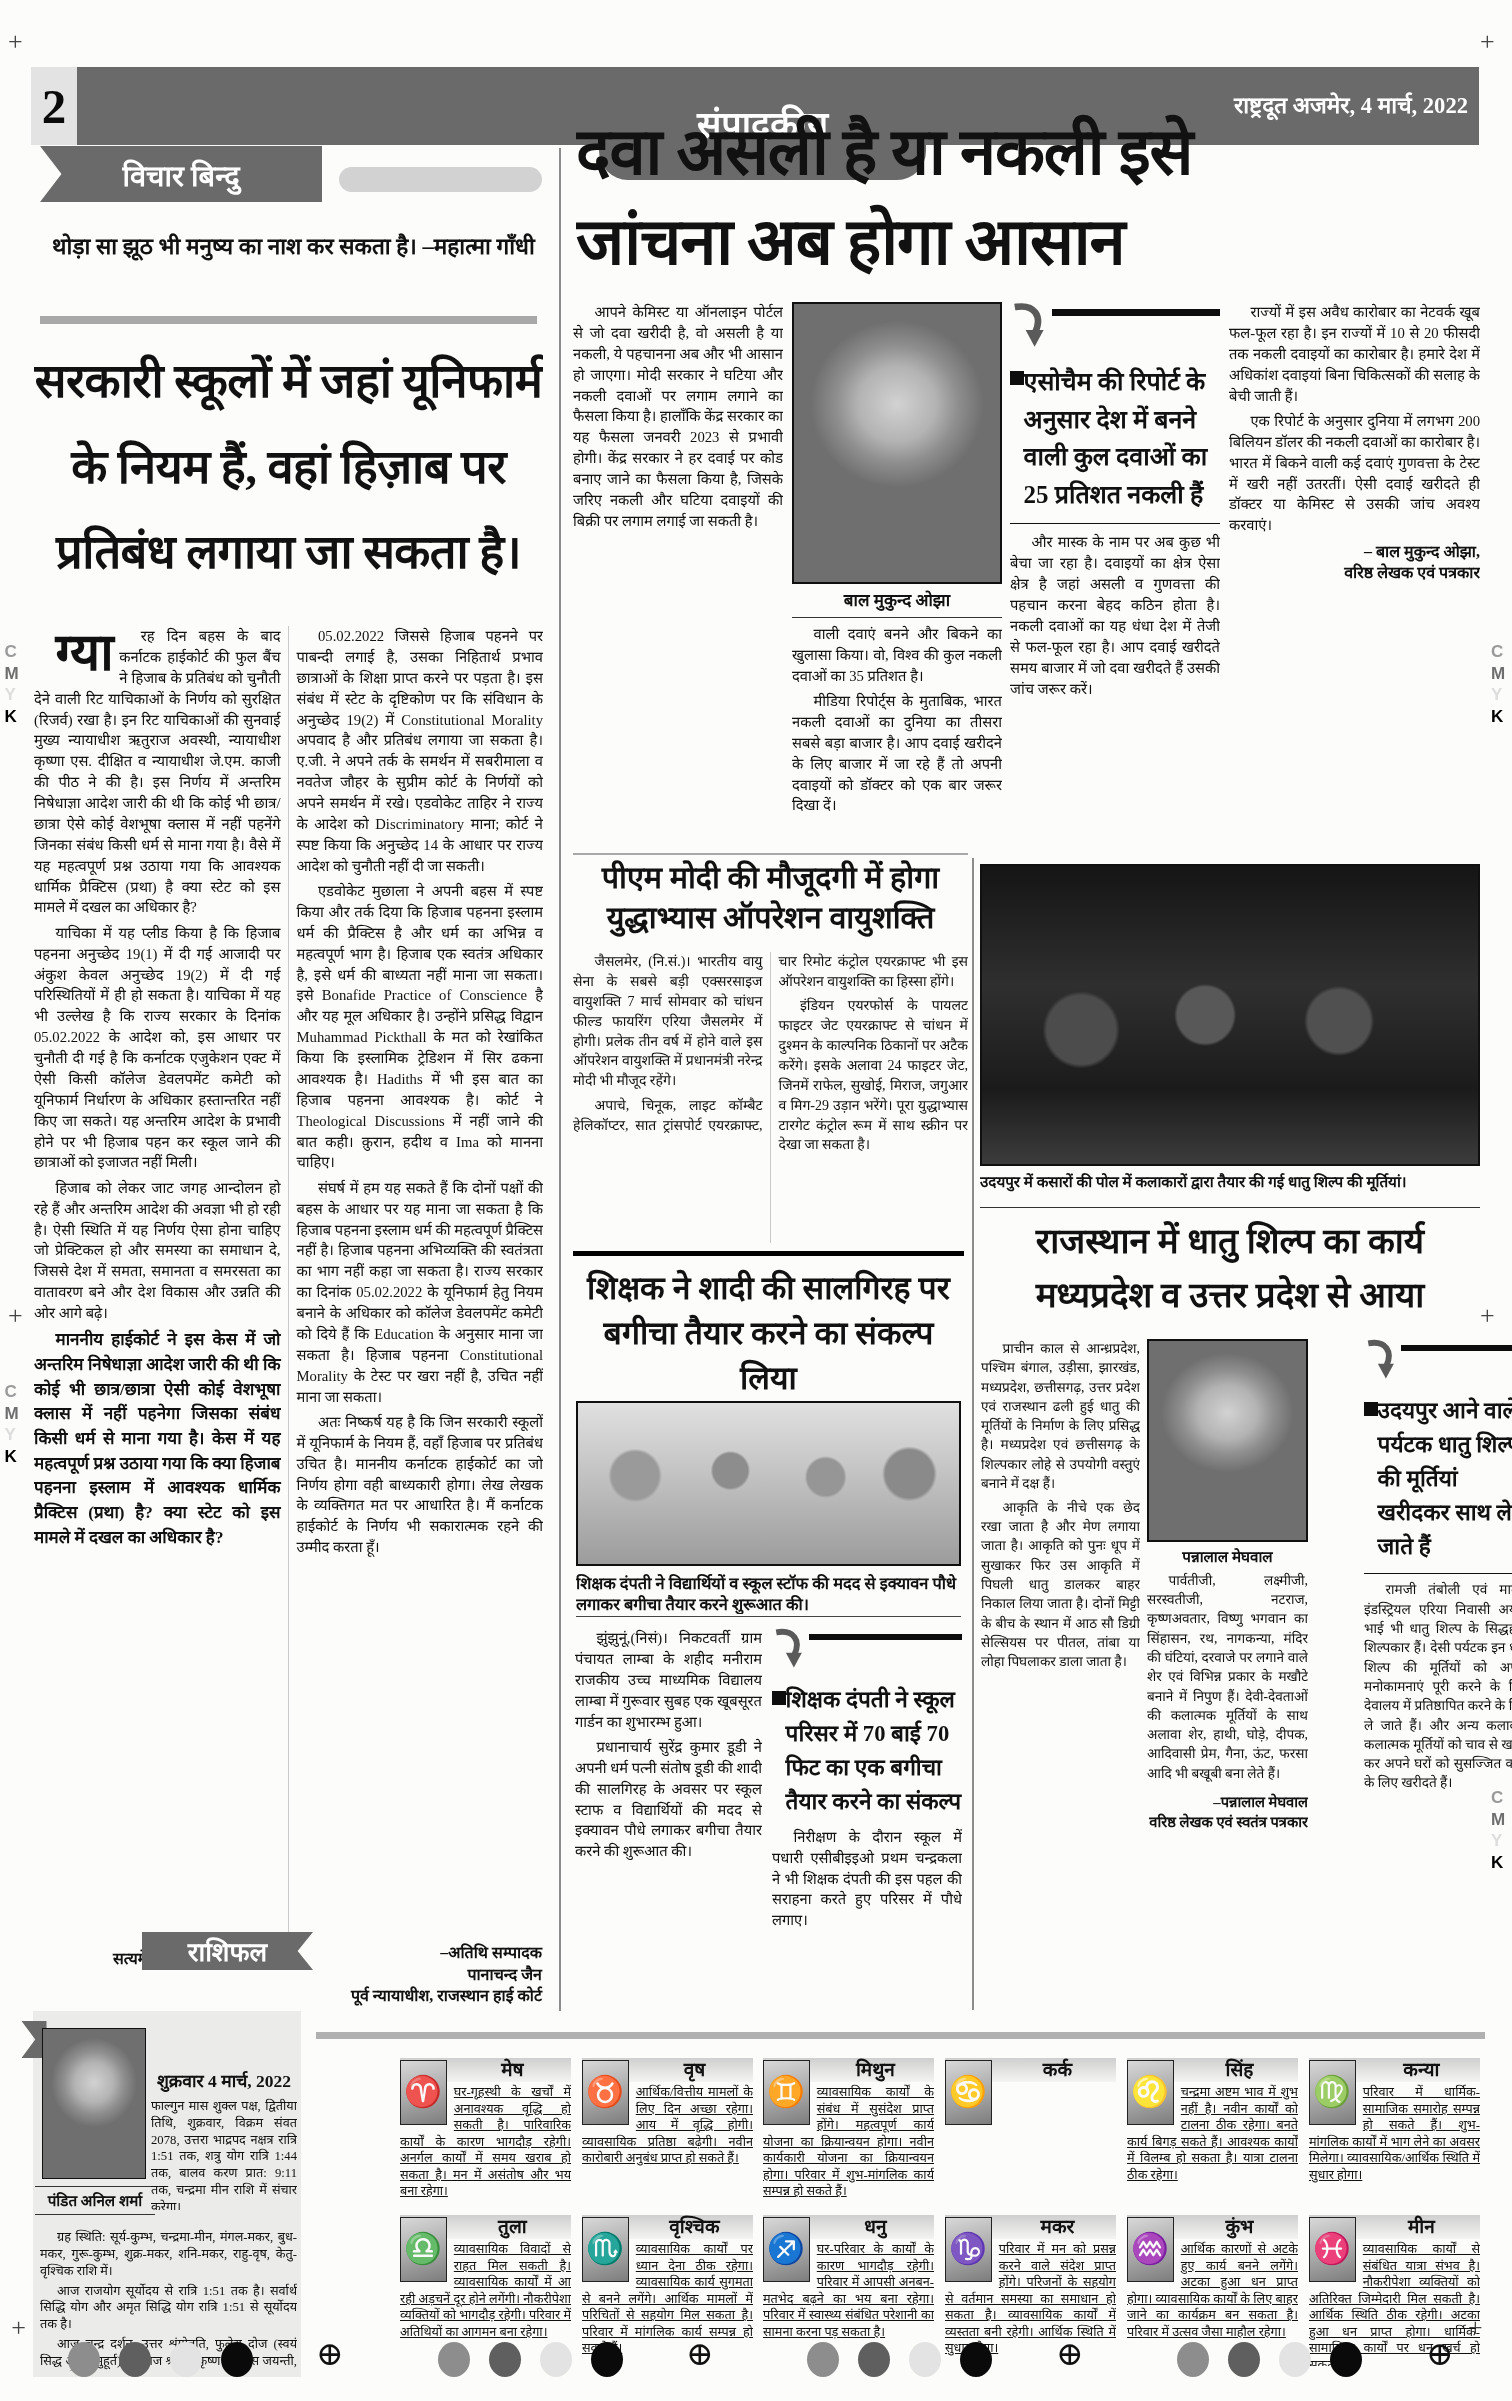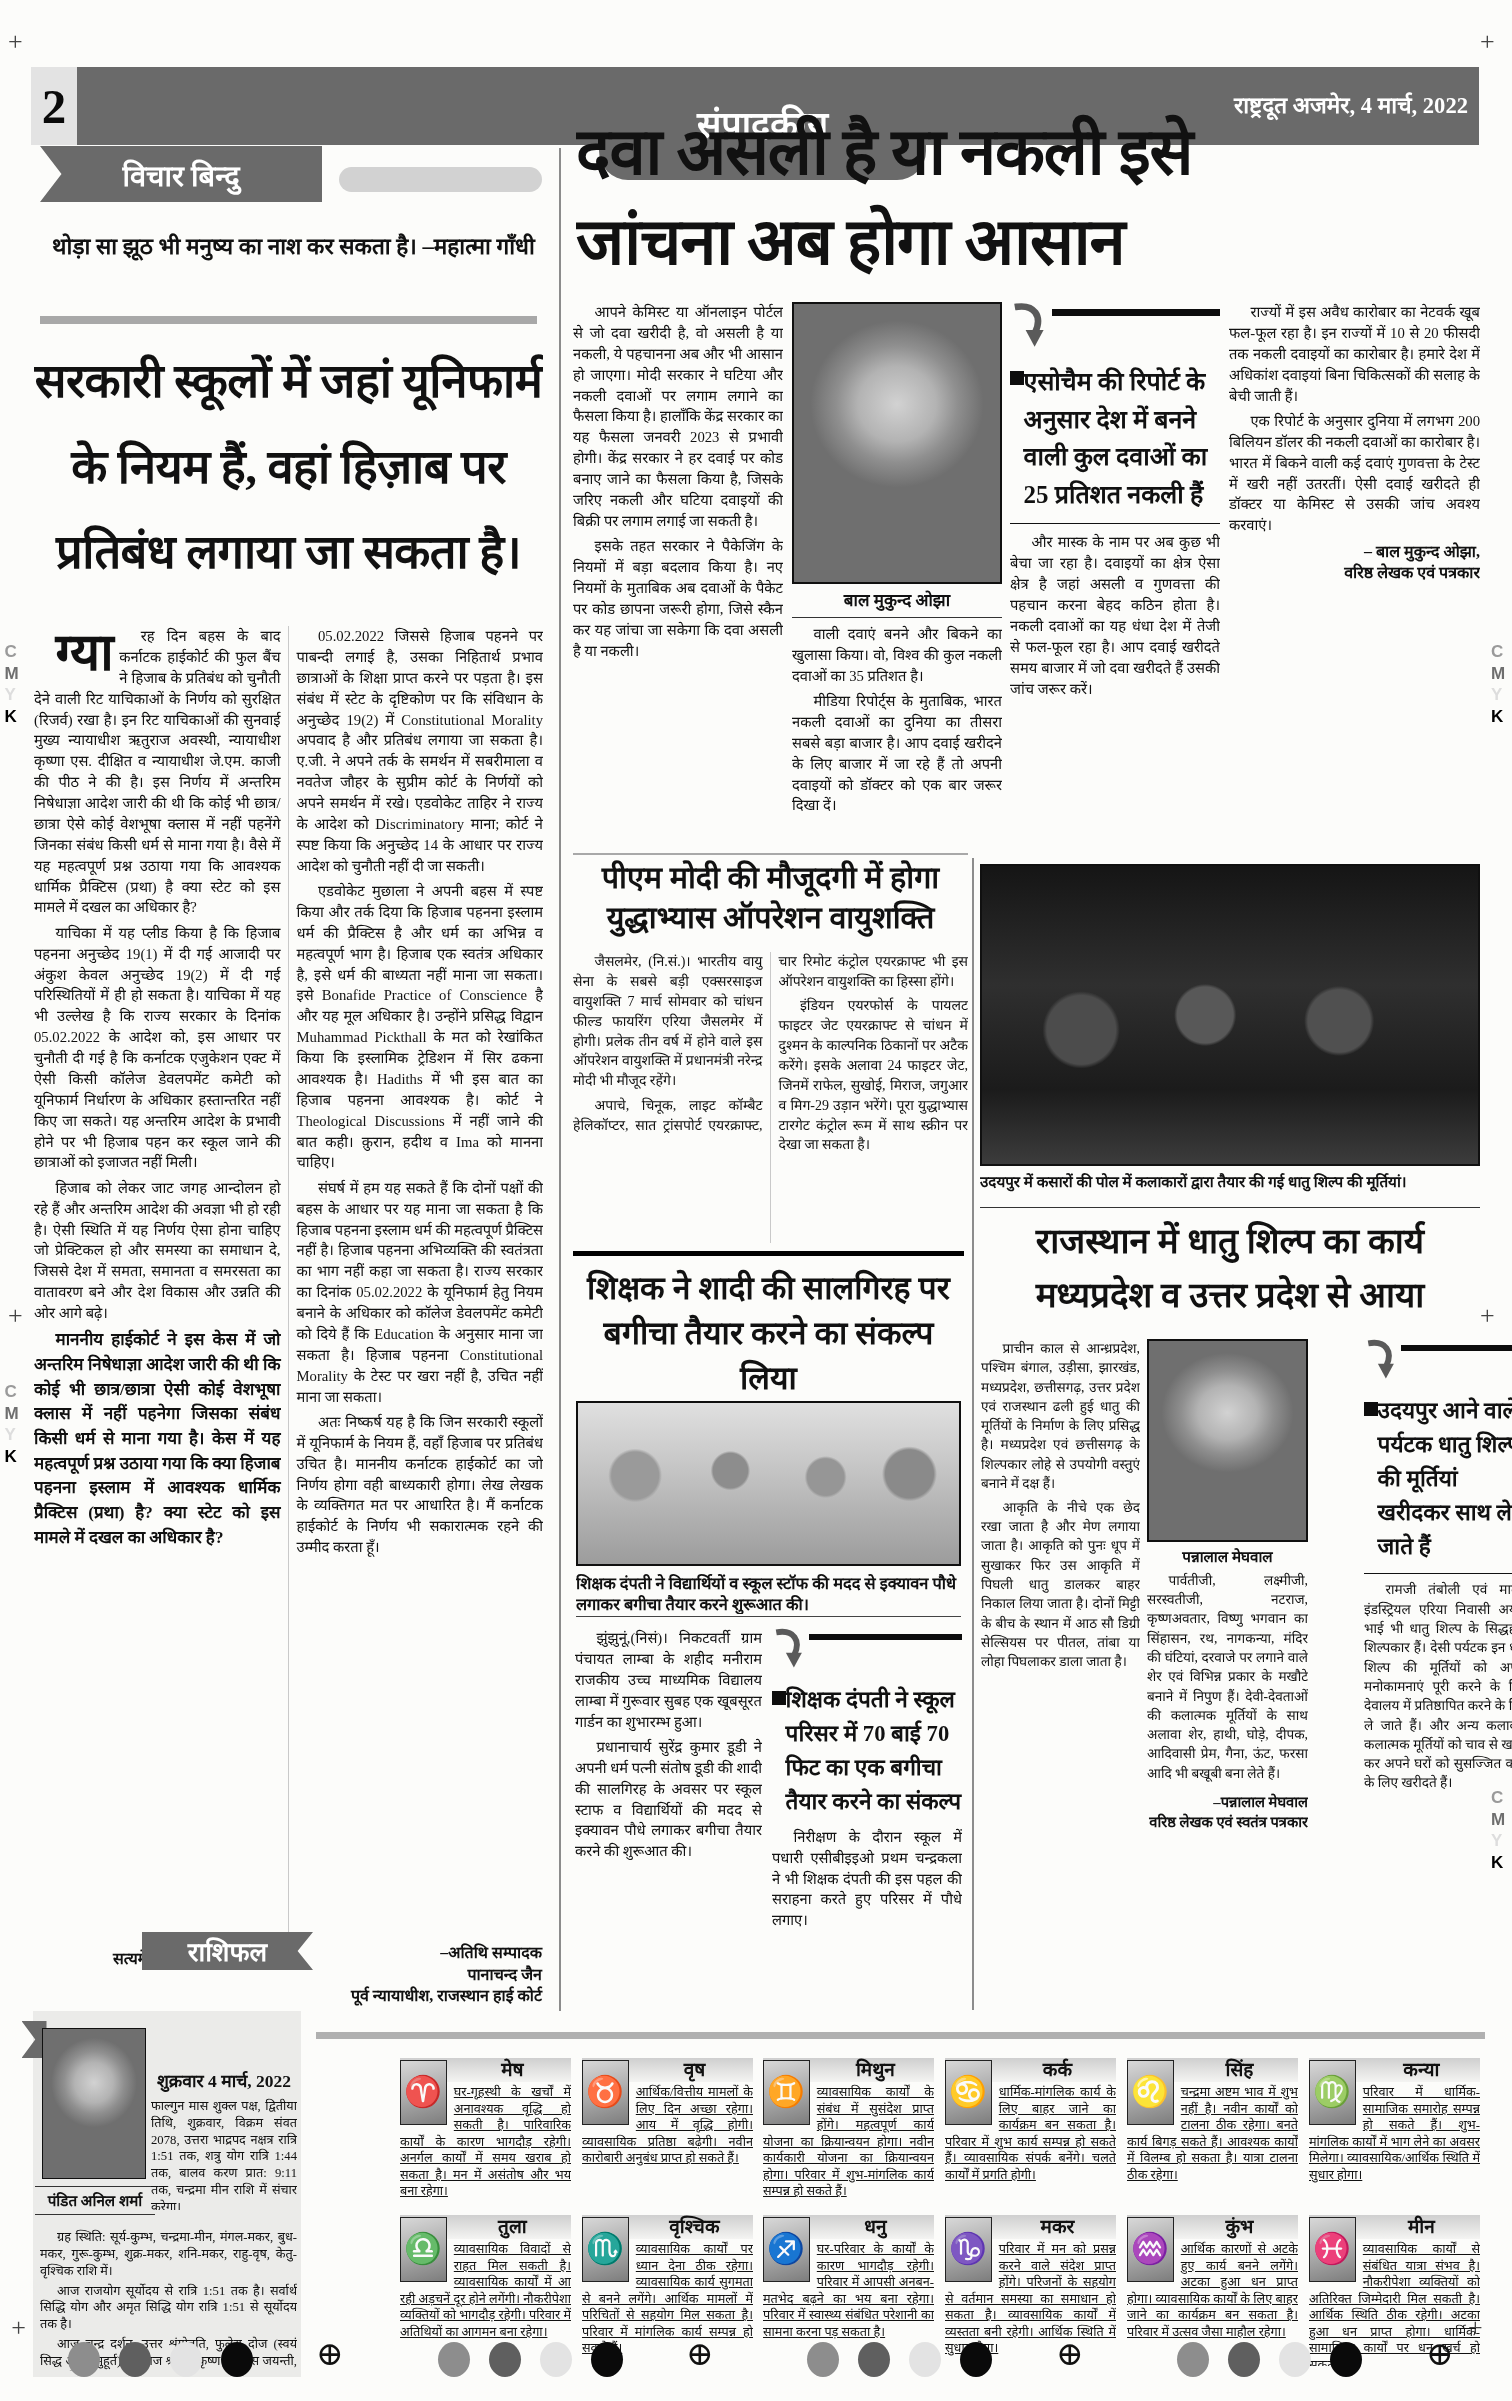--- a/index.html
+++ b/index.html
@@ -153,21 +153,20 @@
 
   <div class="abs vline" style="left:559px;top:148px;width:1.7px;height:1863px"></div>
 
   <div class="abs main-head" style="left:576px;top:108px;width:909px;height:187px;overflow:hidden">
     <div>दवा असली है या नकली इसे</div>
     <div>जांचना अब होगा आसान</div>
   </div>
 
   <div class="abs bodytx" style="left:573px;top:302px;width:210px;height:547px">
     <p>आपने केमिस्ट या ऑनलाइन पोर्टल से जो दवा खरीदी है, वो असली है या नकली, ये पहचानना अब और भी आसान हो जाएगा। मोदी सरकार ने घटिया और नकली दवाओं पर लगाम लगाने का फैसला किया है। हालाँकि केंद्र सरकार का यह फैसला जनवरी 2023 से प्रभावी होगी। केंद्र सरकार ने हर दवाई पर कोड बनाए जाने का फैसला किया है, जिसके जरिए नकली और घटिया दवाइयों की बिक्री पर लगाम लगाई जा सकती है।</p>
-    <p>इसके तहत सरकार ने पैकेजिंग के नियमों में बड़ा बदलाव किया है। नए नियमों के मुताबिक अब दवाओं के पैकेट पर कोड छापना जरूरी होगा, जिसे स्कैन कर यह जांचा जा सकेगा कि दवा असली है या नकली।</p>
   </div>
 
   <div class="abs" style="left:792px;top:302px;width:210px;height:547px;overflow:hidden">
     <div class="photo portrait" style="width:100%;height:282px"></div>
     <div class="caption" style="text-align:center;margin-top:5.6px;font-size:17px">बाल मुकुन्द ओझा</div>
     <div style="border-top:1.1px solid #333;margin:5.6px 0"></div>
     <div class="bodytx">
       <p>वाली दवाएं बनने और बिकने का खुलासा किया। वो, विश्व की कुल नकली दवाओं का 35 प्रतिशत है।</p>
       <p>मीडिया रिपोर्ट्स के मुताबिक, भारत नकली दवाओं का दुनिया का तीसरा सबसे बड़ा बाजार है। आप दवाई खरीदने के लिए बाजार में जा रहे हैं तो अपनी दवाइयों को डॉक्टर को एक बार जरूर दिखा दें।</p>
     </div>
@@ -322,21 +321,20 @@
         <span>♊</span>
       </div>
     <div class="sign-title">मिथुन</div>
     <p>व्यावसायिक कार्यों के संबंध में सुसंदेश प्राप्त होंगे। महत्वपूर्ण कार्य योजना का क्रियान्वयन होगा। नवीन कार्यकारी योजना का क्रियान्वयन होगा। परिवार में शुभ-मांगलिक कार्य सम्पन्न हो सकते हैं।</p>
   </div>
   <div class="abs sign" style="left:945px;top:2058px">
     <div class="sign-icon">
         <span>♋</span>
       </div>
     <div class="sign-title">कर्क</div>
-    <p>धार्मिक-मांगलिक कार्य के लिए बाहर जाने का कार्यक्रम बन सकता है। परिवार में शुभ कार्य सम्पन्न हो सकते हैं। व्यावसायिक संपर्क बनेंगे। चलते कार्यों में प्रगति होगी।</p>
   </div>
   <div class="abs sign" style="left:1127px;top:2058px">
     <div class="sign-icon">
         <span>♌</span>
       </div>
     <div class="sign-title">सिंह</div>
     <p>चन्द्रमा अष्टम भाव में शुभ नहीं है। नवीन कार्यों को टालना ठीक रहेगा। बनते कार्य बिगड़ सकते हैं। आवश्यक कार्यों में विलम्ब हो सकता है। यात्रा टालना ठीक रहेगा।</p>
   </div>
   <div class="abs sign" style="left:1309px;top:2058px">
     <div class="sign-icon">

